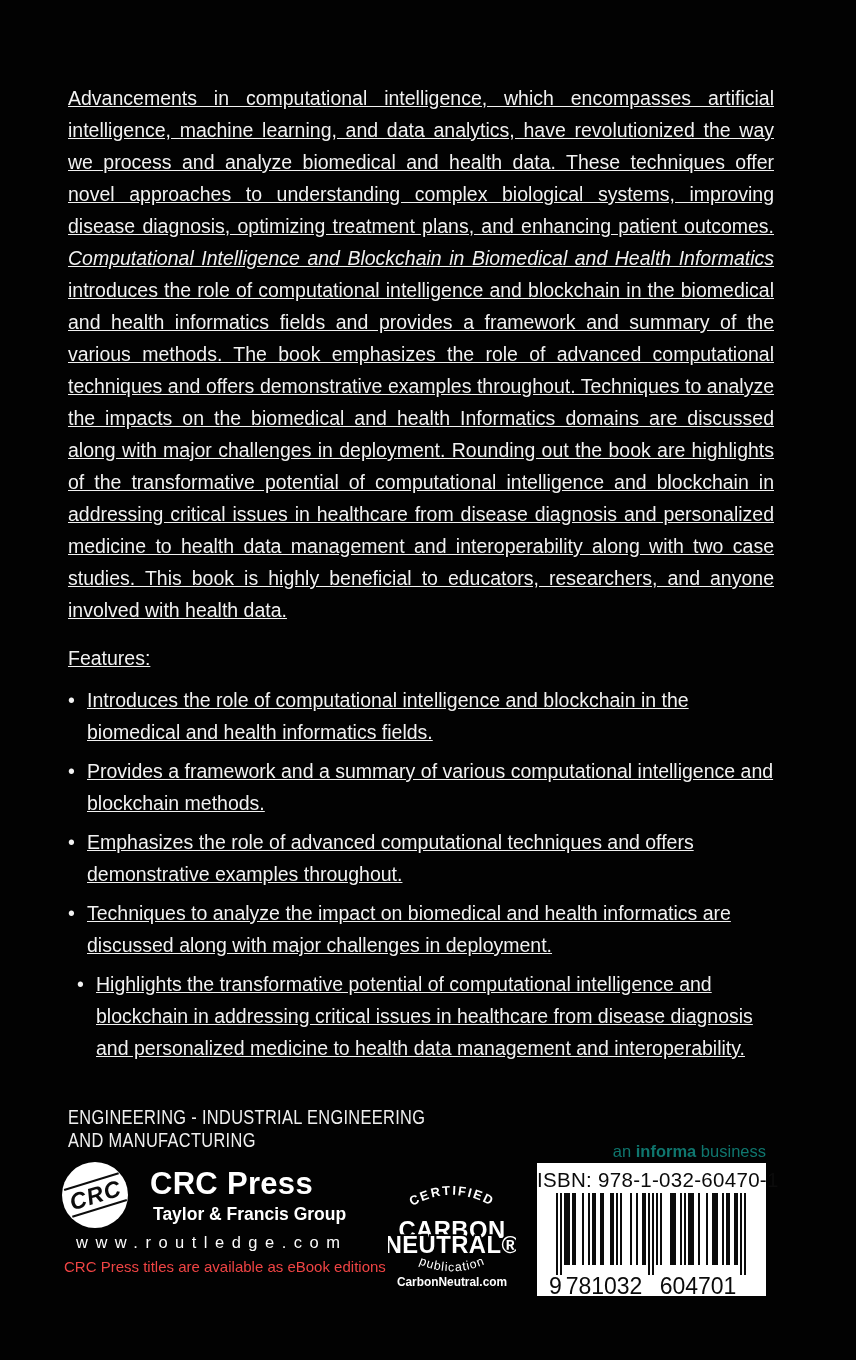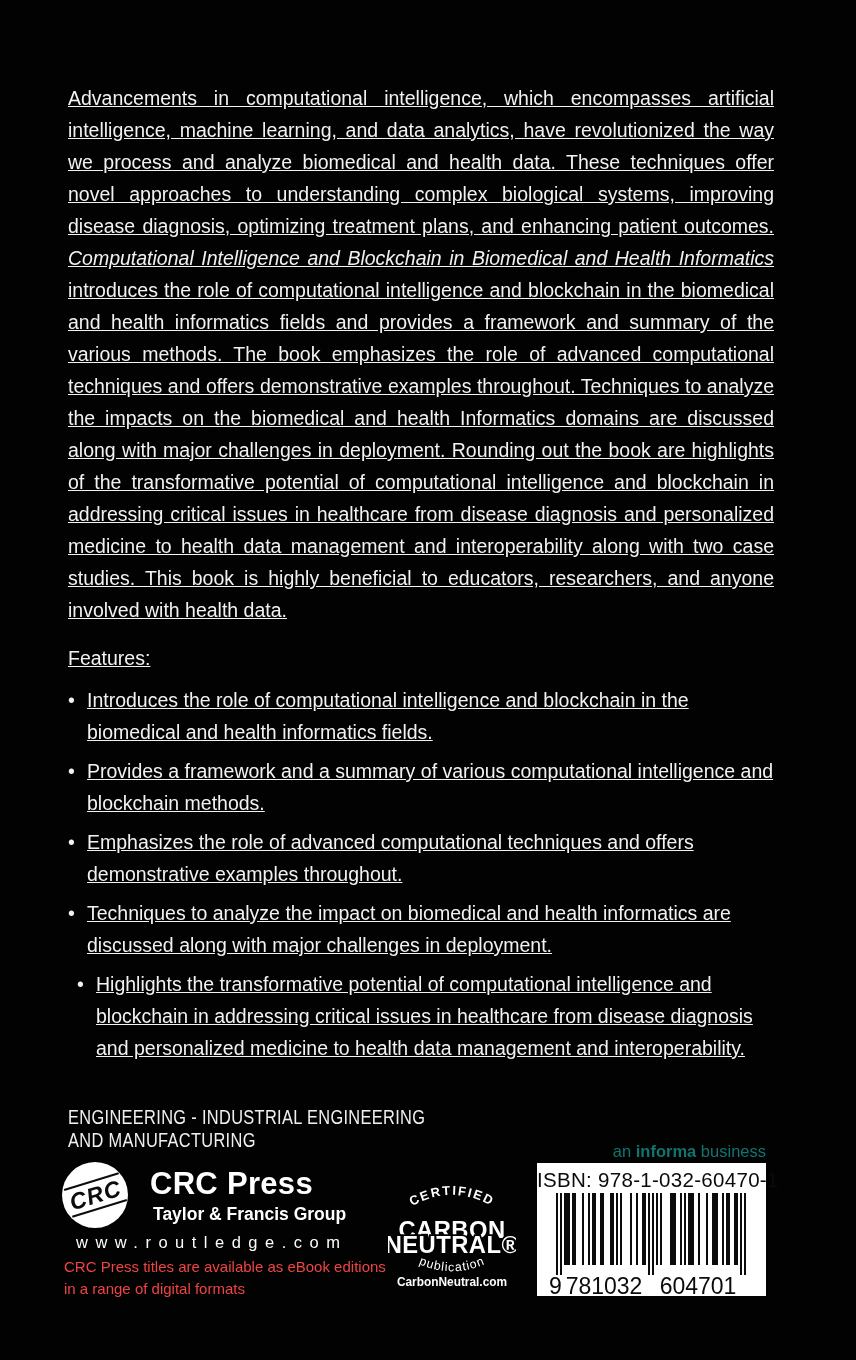--- a/index.html
+++ b/index.html
@@ -166,21 +166,20 @@
 </div>
 
 <div class="crc-circle">
   <span class="crc-monogram">CRC</span>
 </div>
 <div class="crc-press">CRC Press</div>
 <div class="tf-group">Taylor &amp; Francis Group</div>
 <div class="website">www.routledge.com</div>
 <div class="ebook-note">
   <div>CRC Press titles are available as eBook editions</div>
-  <div>in a range of digital formats</div>
 </div>
 
 <svg class="carbon" viewBox="0 0 140 132">
   <defs>
     <path id="arcTop" d="M 16 46 Q 70 8 124 46"></path>
     <path id="arcBottom" d="M 30 101 Q 70 120 110 101"></path>
   </defs>
   <text class="arc-text">
     <textPath href="#arcTop" startOffset="50%" text-anchor="middle">CERTIFIED</textPath>
   </text>

